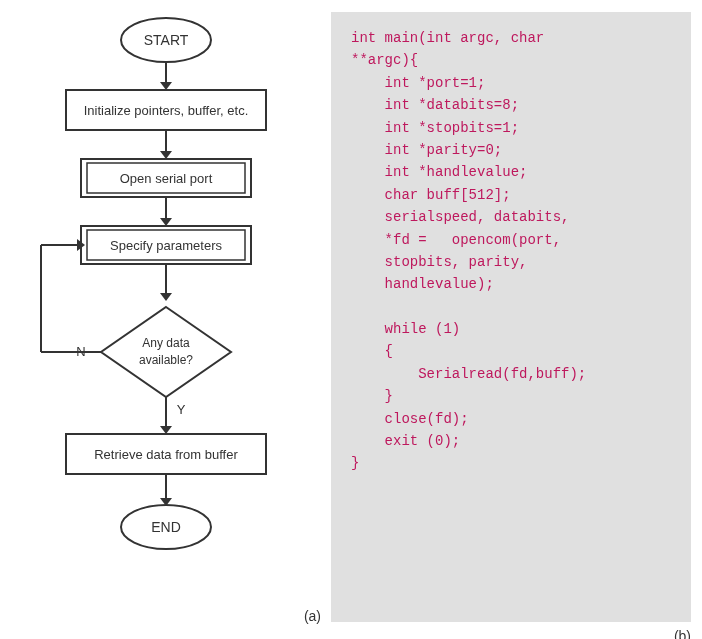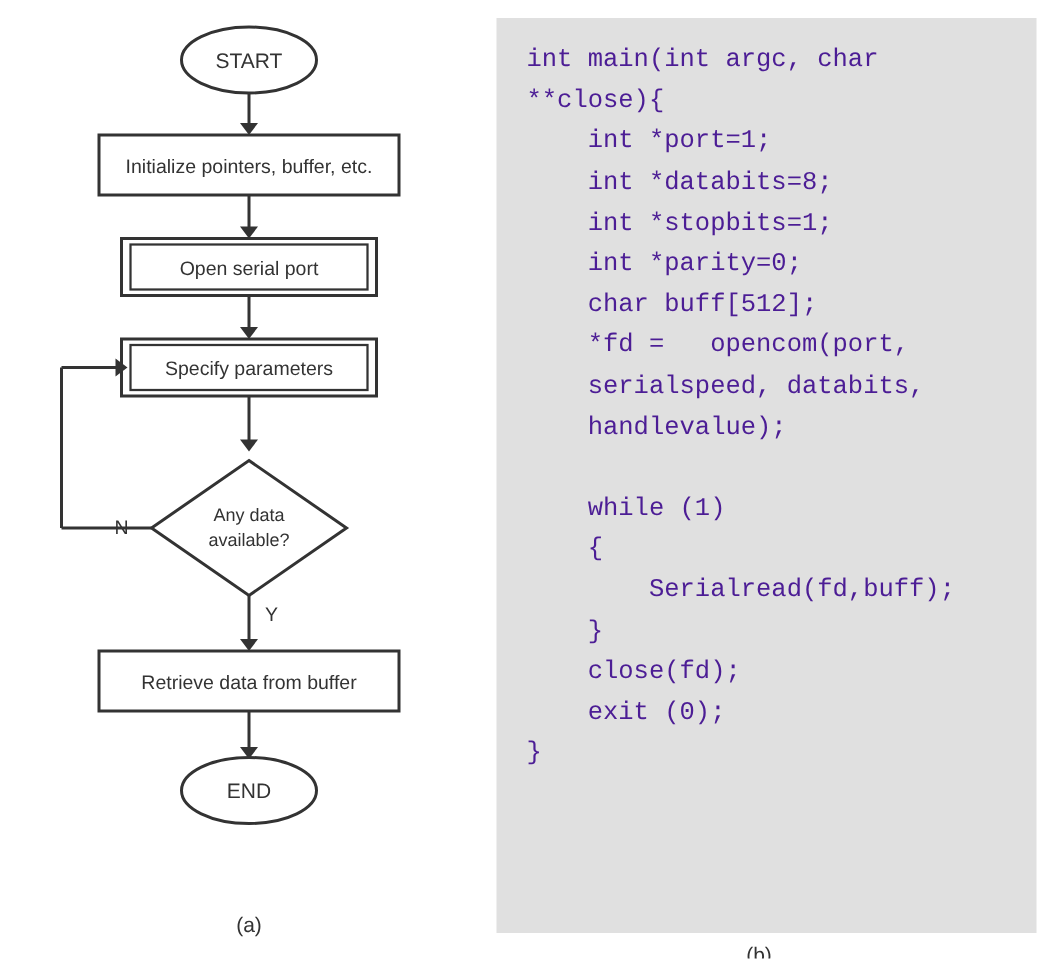--- a/index.html
+++ b/index.html
@@ -20,34 +20,34 @@
       padding: 10px;
     }
     
     .code-panel {
       width: 360px;
       height: 610px;
       background: #e0e0e0;
       margin-left: 10px;
       padding: 15px 20px;
       font-family: 'Courier New', Courier, monospace;
-      font-size: 17px;
+      font-size: 14px;
       line-height: 1.6;
-      color: #4c1d95;
+      color: #be185d;
     }
     .bottom-label {
       text-align: center;
       font-size: 14px;
       color: #333;
       margin-top: 6px;
     }
     .side-by-side {
       display: flex;
       flex-direction: column;
-      align-items: center;
+      align-items: flex-end;
     }
     
     .fc-svg-container {
       width: 310px;
       height: 590px;
       position: relative;
     }
   </style>
 </head>
 <body>
@@ -109,28 +109,30 @@
         <ellipse cx="155" cy="515" rx="45" ry="22" fill="white" stroke="#333" stroke-width="2"></ellipse>
         <text x="155" y="520" text-anchor="middle" font-family="Arial" font-size="14" fill="#333">END</text>
       </svg>
     </div>
     <div class="bottom-label">(a)</div>
   </div>
 
   <div class="side-by-side">
     <div class="code-panel">
       <div>int main(int argc, char</div>
-      <div>**close){</div>
+      <div>**argc){</div>
       <div>&nbsp;&nbsp;&nbsp;&nbsp;int *port=1;</div>
       <div>&nbsp;&nbsp;&nbsp;&nbsp;int *databits=8;</div>
       <div>&nbsp;&nbsp;&nbsp;&nbsp;int *stopbits=1;</div>
       <div>&nbsp;&nbsp;&nbsp;&nbsp;int *parity=0;</div>
+      <div>&nbsp;&nbsp;&nbsp;&nbsp;int *handlevalue;</div>
       <div>&nbsp;&nbsp;&nbsp;&nbsp;char buff[512];</div>
+      <div>&nbsp;&nbsp;&nbsp;&nbsp;serialspeed, databits,</div>
       <div>&nbsp;&nbsp;&nbsp;&nbsp;*fd =&nbsp;&nbsp;&nbsp;opencom(port,</div>
-      <div>&nbsp;&nbsp;&nbsp;&nbsp;serialspeed, databits,</div>
+      <div>&nbsp;&nbsp;&nbsp;&nbsp;stopbits, parity,</div>
       <div>&nbsp;&nbsp;&nbsp;&nbsp;handlevalue);</div>
       <div>&nbsp;</div>
       <div>&nbsp;&nbsp;&nbsp;&nbsp;while (1)</div>
       <div>&nbsp;&nbsp;&nbsp;&nbsp;{</div>
       <div>&nbsp;&nbsp;&nbsp;&nbsp;&nbsp;&nbsp;&nbsp;&nbsp;Serialread(fd,buff);</div>
       <div>&nbsp;&nbsp;&nbsp;&nbsp;}</div>
       <div>&nbsp;&nbsp;&nbsp;&nbsp;close(fd);</div>
       <div>&nbsp;&nbsp;&nbsp;&nbsp;exit (0);</div>
       <div>}</div>
     </div>

